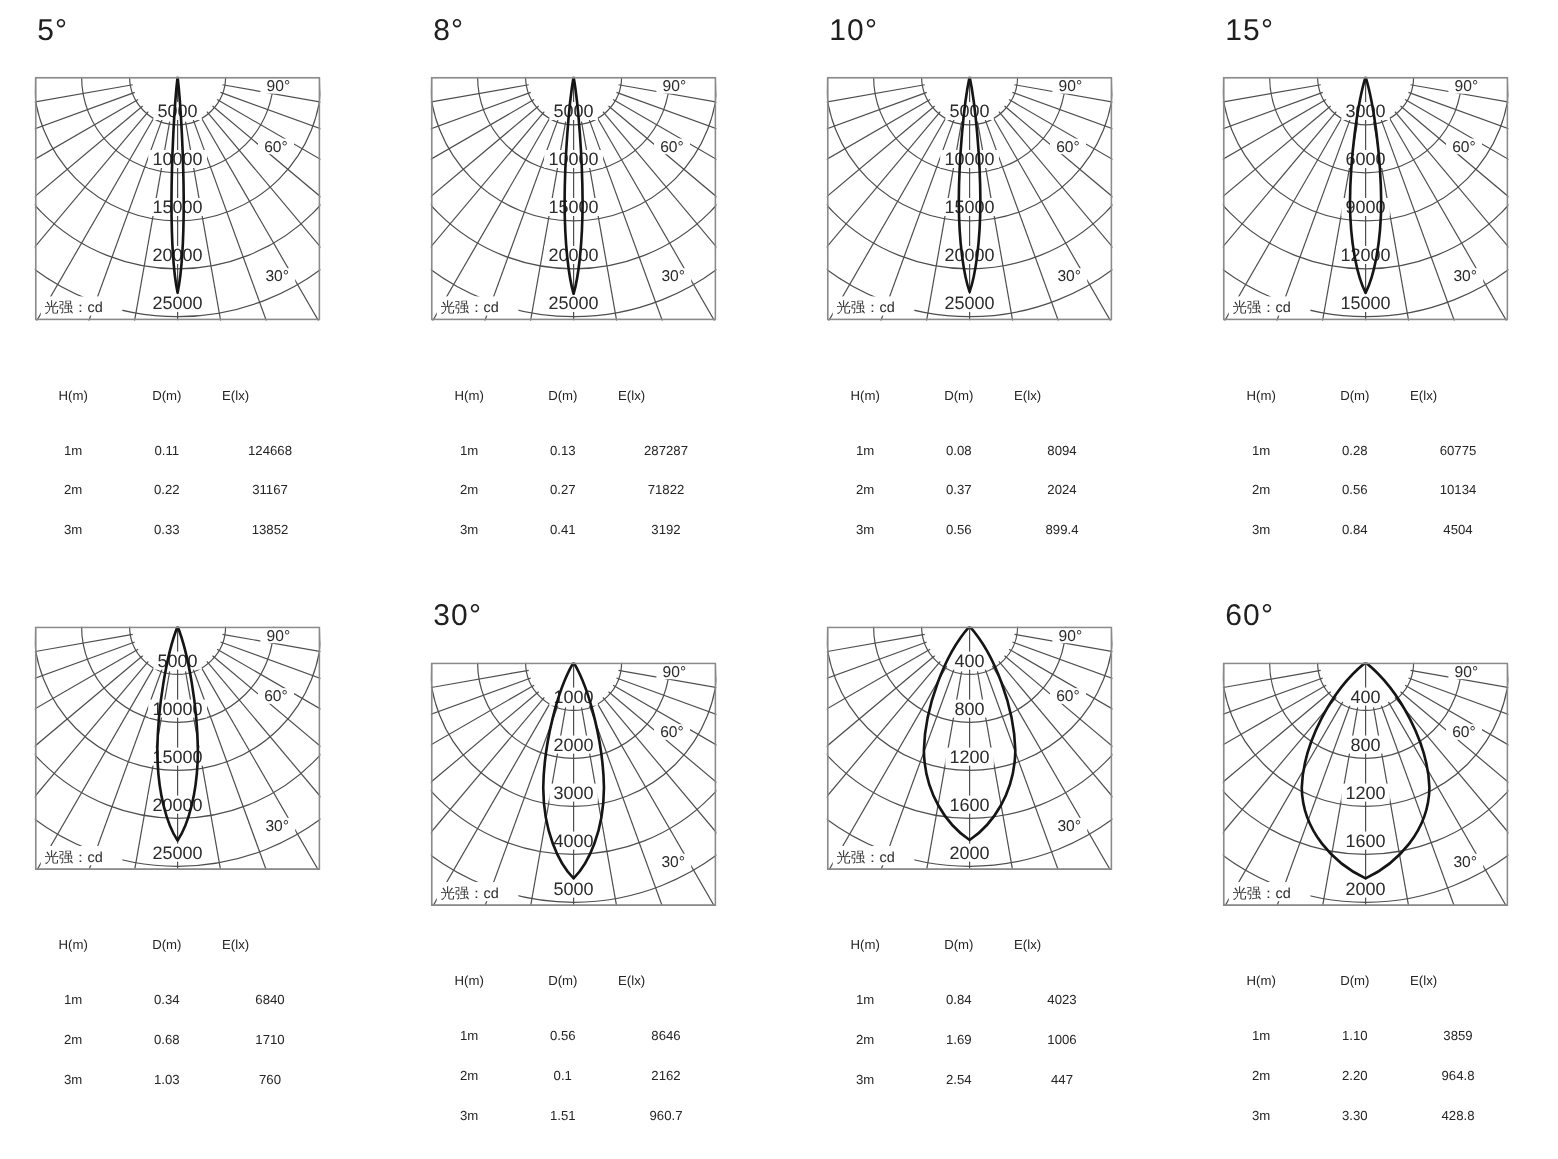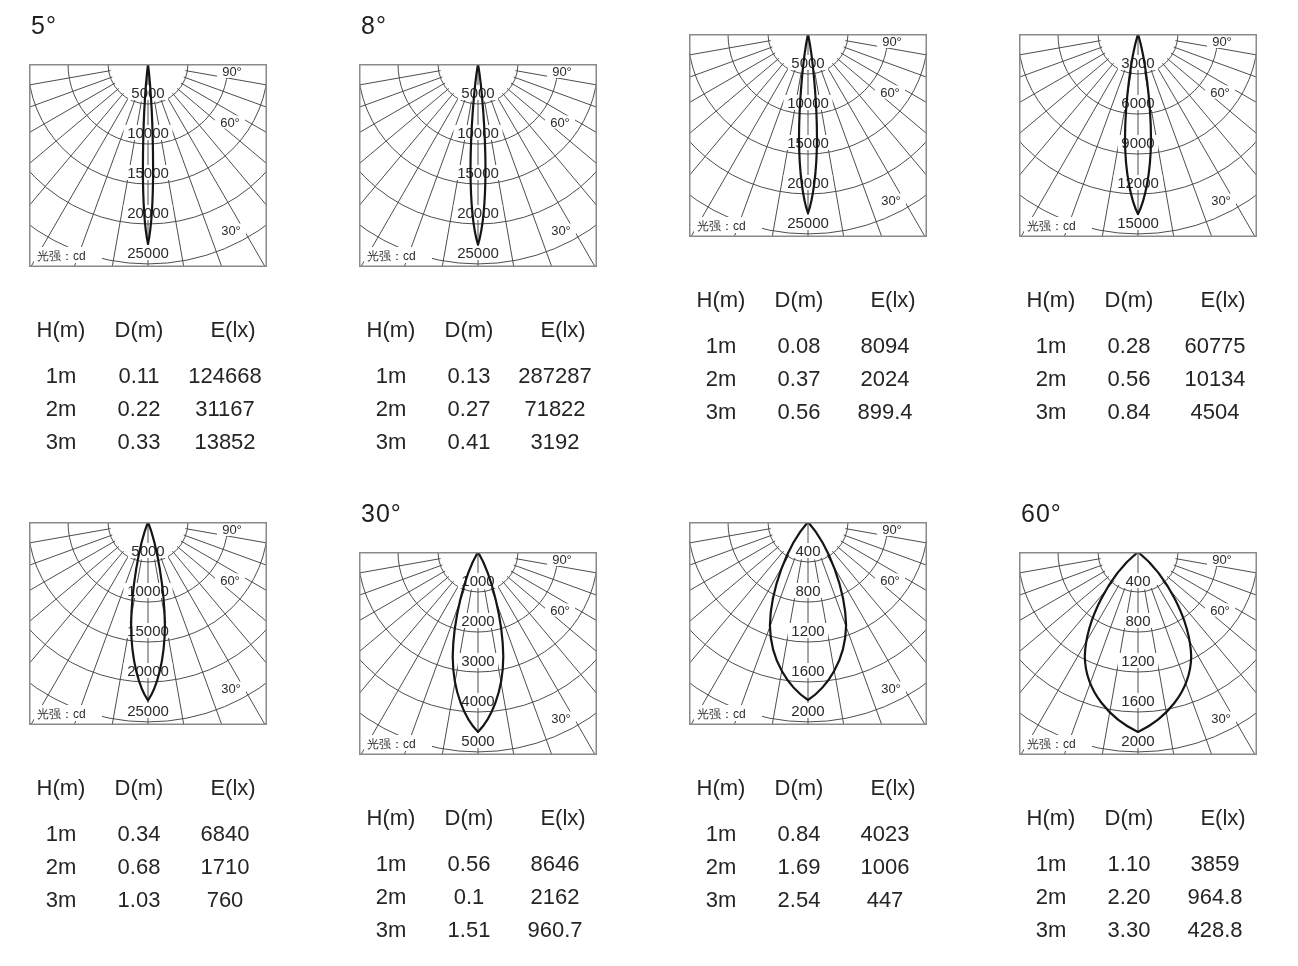--- a/index.html
+++ b/index.html
@@ -1,27 +1,27 @@
 <!DOCTYPE html>
 <html><head>
 <meta charset="utf-8">
 <style>
   html,body{margin:0;padding:0;background:#ffffff;}
   body{width:1298px;height:966px;position:relative;font-family:"Liberation Sans","DejaVu Sans",sans-serif;color:#222;}
   .sheet{position:absolute;inset:0;}
   .chart-block{position:absolute;width:252px;}
   .chart-title{font-size:25px;line-height:30px;color:#1f1f1f;padding-left:2px;letter-spacing:1px;}
   .polar-svg{display:block;margin-top:24px;background:#fff;}
-  .data-table{margin-top:52px;width:252px;font-size:22px;color:#252525;}
+  .data-table{margin-top:52px;width:252px;font-size:11px;color:#252525;}
   .tr{display:grid;grid-template-columns:64px 92px 96px;line-height:20px;}
   .tr.th{line-height:22px;margin-bottom:25px;}
   .tr.rowline{margin-bottom:13px;}
   .tr span{display:block;text-align:center;}
   .tr.rowline span.e{text-align:center;padding-right:16px;}
-  .tr.th span.e{text-align:center;}
+  .tr.th span.e{text-align:left;}
 </style>
 </head>
 <body>
 
 <div class="sheet">
     <div class="chart-block" style="left: 29px; top: 10px;">
     <div class="chart-title">5°</div>
     <svg class="polar-svg" width="238" height="203" viewBox="0 0 238 203" xmlns="http://www.w3.org/2000/svg">
         <defs>
           <clipPath id="clip0">
@@ -178,20 +178,21 @@
         <span class="e">71822</span>
       </div>
       <div class="tr rowline">
         <span class="h">3m</span>
         <span class="d">0.41</span>
         <span class="e">3192</span>
       </div>
     </div>
   </div>
     <div class="chart-block" style="left: 689px; top: 10px;">
+    <div class="chart-title">10°</div>
     <svg class="polar-svg" width="238" height="203" viewBox="0 0 238 203" xmlns="http://www.w3.org/2000/svg">
         <defs>
           <clipPath id="clip2">
             <rect x="0" y="0" width="238" height="203"></rect>
           </clipPath>
         </defs>
         <g clip-path="url(#clip2)">
           <g stroke="#4e4e4e" stroke-width="1" fill="none">
             <path d="M 79 0 A 40 40 0 0 0 159 0"></path>
             <path d="M 39 0 A 80 80 0 0 0 199 0"></path>
@@ -259,20 +260,21 @@
         <span class="e">2024</span>
       </div>
       <div class="tr rowline">
         <span class="h">3m</span>
         <span class="d">0.56</span>
         <span class="e">899.4</span>
       </div>
     </div>
   </div>
     <div class="chart-block" style="left: 1019px; top: 10px;">
+    <div class="chart-title">15°</div>
     <svg class="polar-svg" width="238" height="203" viewBox="0 0 238 203" xmlns="http://www.w3.org/2000/svg">
         <defs>
           <clipPath id="clip3">
             <rect x="0" y="0" width="238" height="203"></rect>
           </clipPath>
         </defs>
         <g clip-path="url(#clip3)">
           <g stroke="#4e4e4e" stroke-width="1" fill="none">
             <path d="M 79 0 A 40 40 0 0 0 159 0"></path>
             <path d="M 39 0 A 80 80 0 0 0 199 0"></path>

